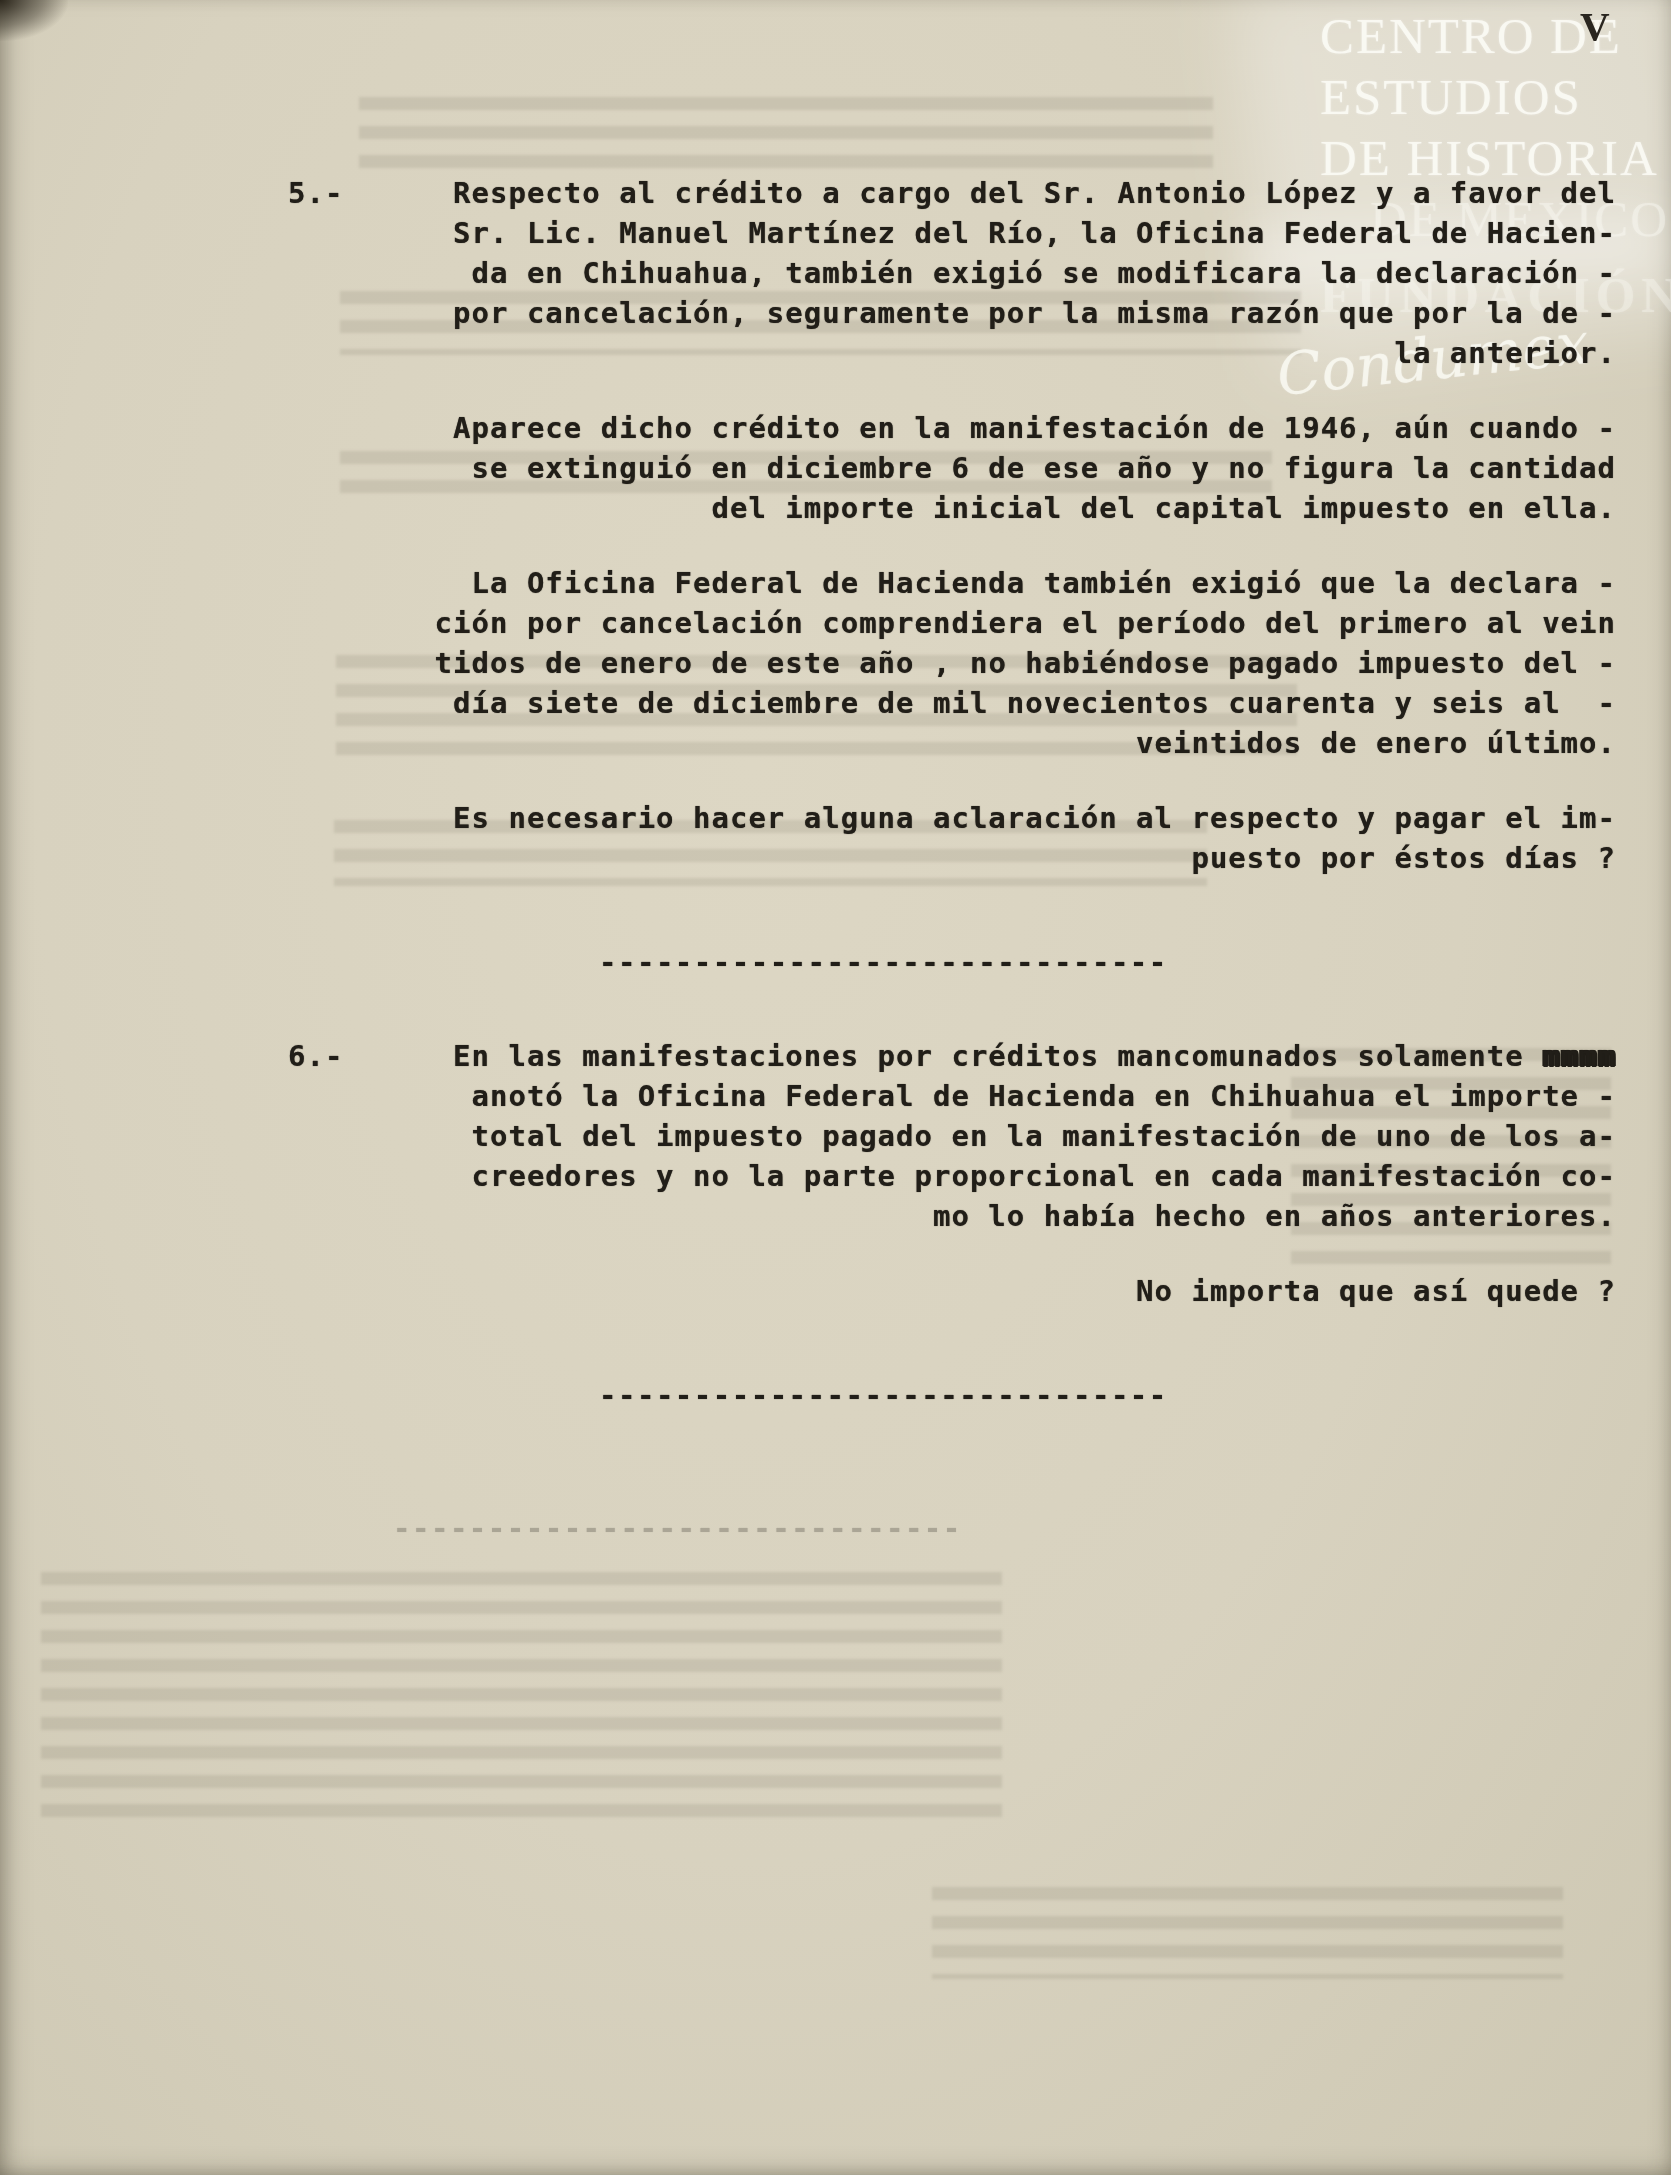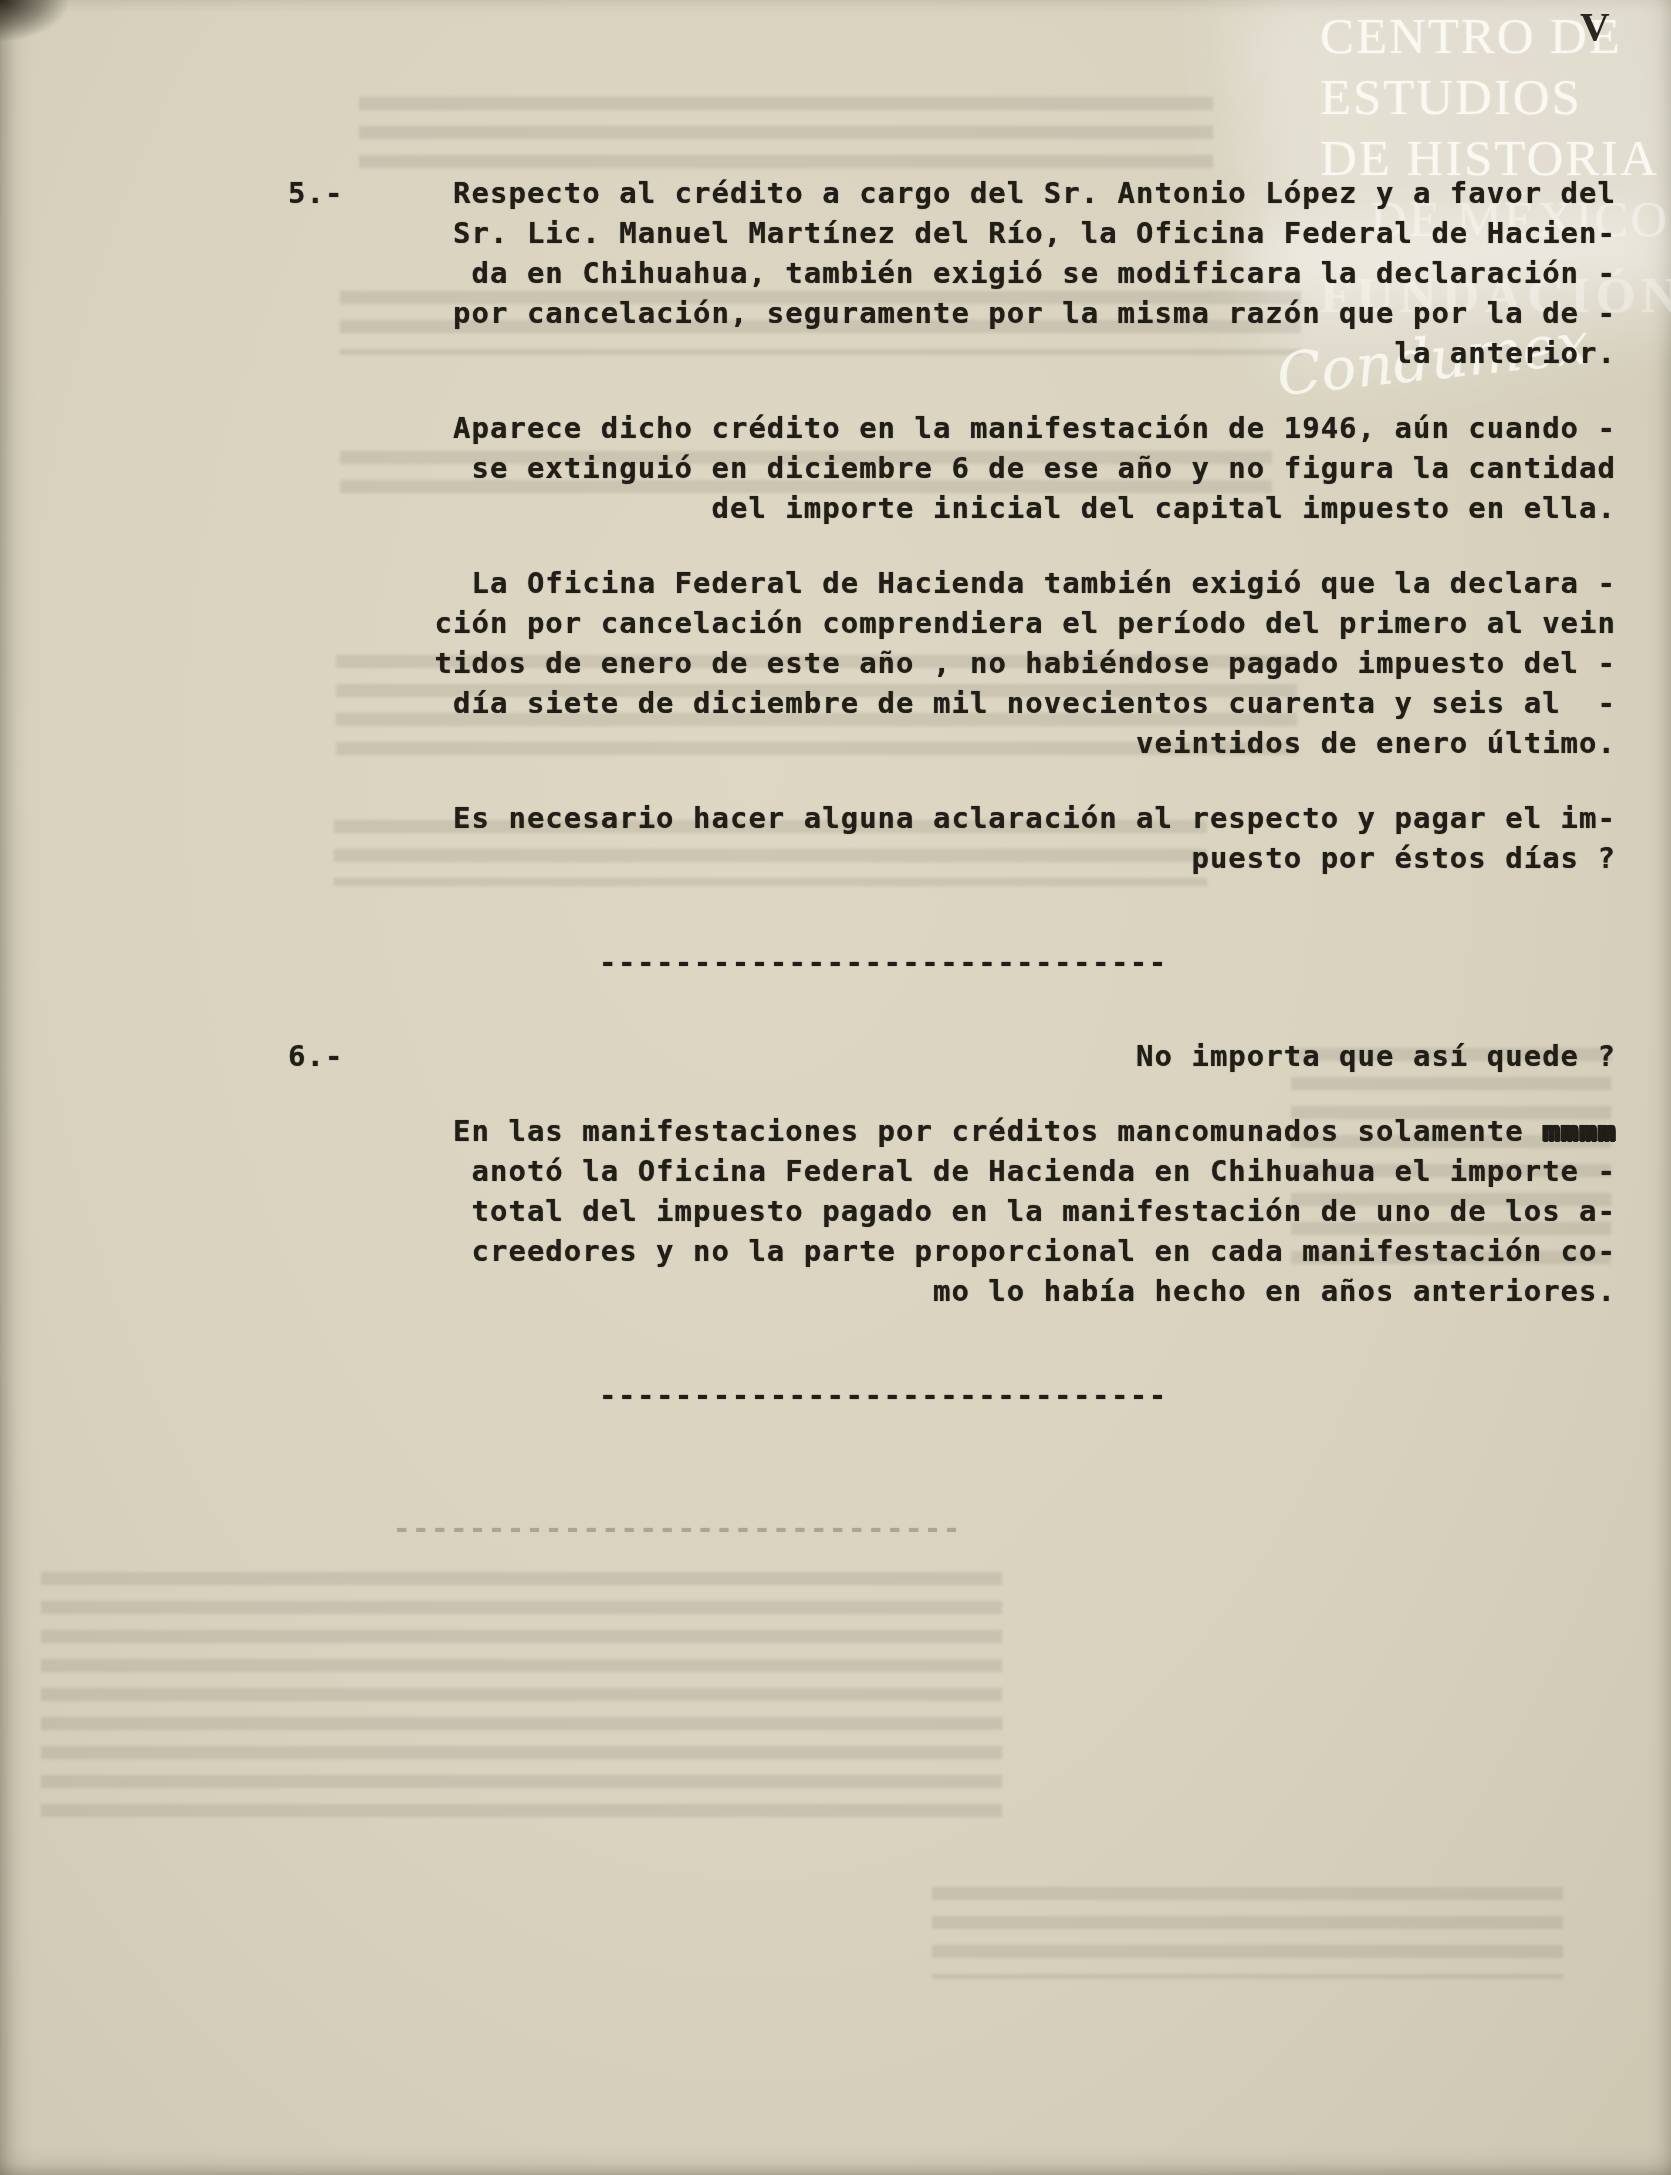--- a/index.html
+++ b/index.html
@@ -133,26 +133,26 @@
 día siete de diciembre de mil novecientos cuarenta y seis al  -
 veintidos de enero último.</p>
       <p class="para">Es necesario hacer alguna aclaración al respecto y pagar el im-
 puesto por éstos días ?</p>
     </section>
 
     <div class="separator">------------------------------</div>
 
     <section class="item">
       <span class="item-num">6.-</span>
-      <p class="para">No importa que así quede ?</p>
       <p class="para"><span>En las manifestaciones por créditos mancomunados solamente </span><span class="struck">mmmm</span><span>
 anotó la Oficina Federal de Hacienda en Chihuahua el importe -
 total del impuesto pagado en la manifestación de uno de los a-
 creedores y no la parte proporcional en cada manifestación co-
 mo lo había hecho en años anteriores.</span></p>
+      <p class="para">No importa que así quede ?</p>
     </section>
 
     <div class="separator">------------------------------</div>
 
     <div class="separator faint">------------------------------</div>
 
 
   </div>
 
 </div>

